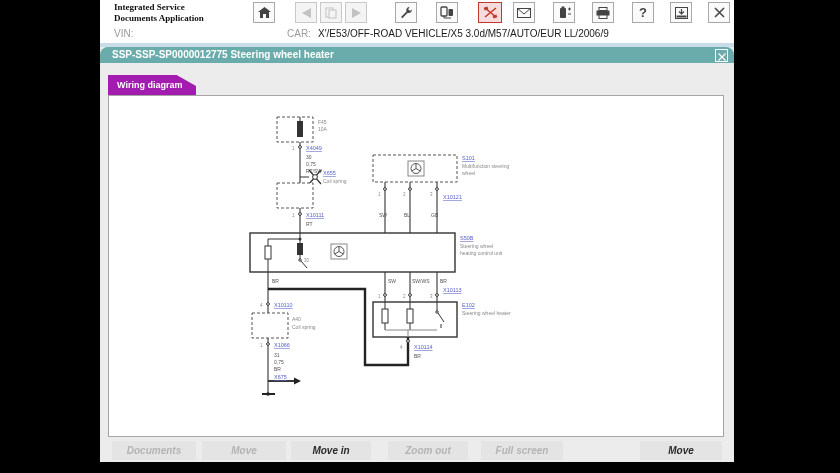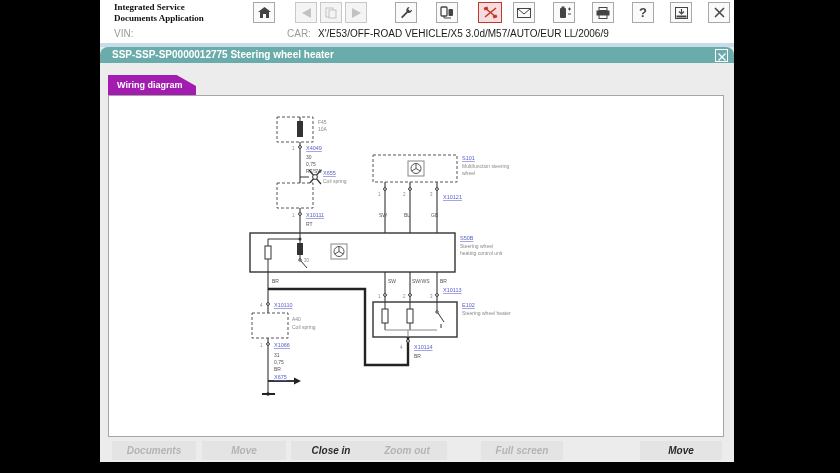--- a/index.html
+++ b/index.html
@@ -329,19 +329,19 @@
         <text class="wire" x="274" y="357">31</text>
         <text class="wire" x="274" y="364">0,75</text>
         <text class="wire" x="274" y="371">BR</text>
         <text class="ref" x="274" y="379">X675</text>
       </svg>
     </div>
 
     <div id="btnbar">
       <button class="bbtn disabled" style="left:12px;width:84px">Documents</button>
       <button class="bbtn disabled" style="left:102px;width:84px">Move</button>
-      <button class="bbtn" style="left:191px;width:80px">Close in</button>
-      <button class="bbtn disabled" style="left:267px;width:80px">Zoom out</button>
+      <button class="bbtn" style="left:191px;width:80px">Move in</button>
+      <button class="bbtn disabled" style="left:288px;width:80px">Zoom out</button>
       <button class="bbtn disabled" style="left:381px;width:82px">Full screen</button>
       <button class="bbtn" style="left:540px;width:82px">Move</button>
     </div>
   </div>
 </div>
 
 </body></html>

